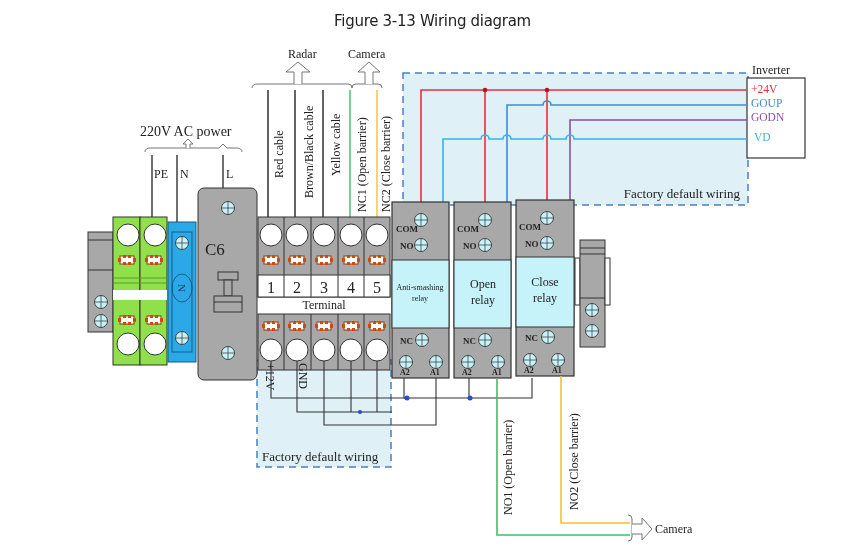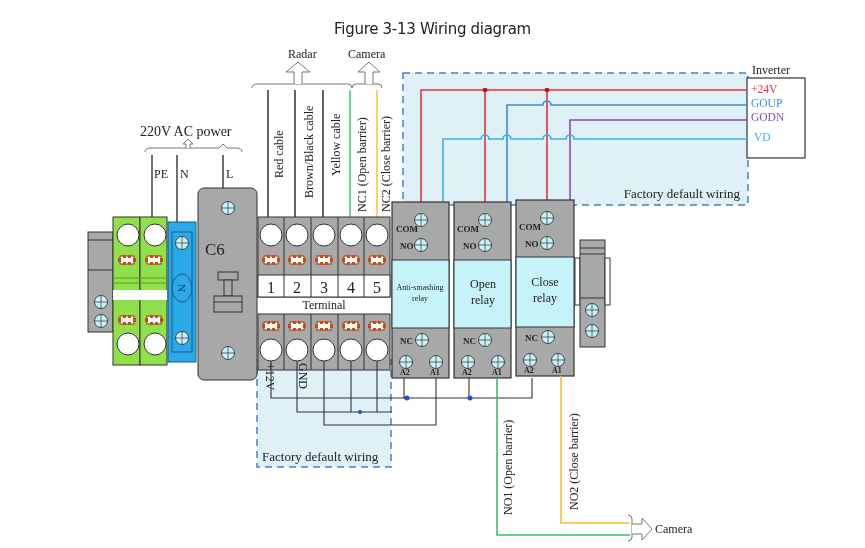--- a/index.html
+++ b/index.html
@@ -1,17 +1,17 @@
 <!DOCTYPE html>
 <html><head>
 <meta charset="utf-8">
 <style>
   html,body{margin:0;padding:0;background:#ffffff;}
   body{width:865px;height:548px;position:relative;overflow:hidden;font-family:"Liberation Serif",serif;}
-  #title{position:absolute;left:0;width:865px;top:12px;text-align:center;font-family:"DejaVu Sans",sans-serif;font-size:15px;color:#222;letter-spacing:-0.3px;margin-top:8px;}
+  #title{position:absolute;left:0;width:865px;top:12px;text-align:center;font-family:"DejaVu Sans",sans-serif;font-size:15px;color:#222;letter-spacing:-0.3px;}
   svg{position:absolute;left:0;top:0;}
   .lbl{font-family:"Liberation Serif",serif;fill:#222;}
 </style>
 </head>
 <body>
 
 <div id="title">Figure 3-13 Wiring diagram</div>
 
 <svg width="865" height="548" viewBox="0 0 865 548">
   <defs>

